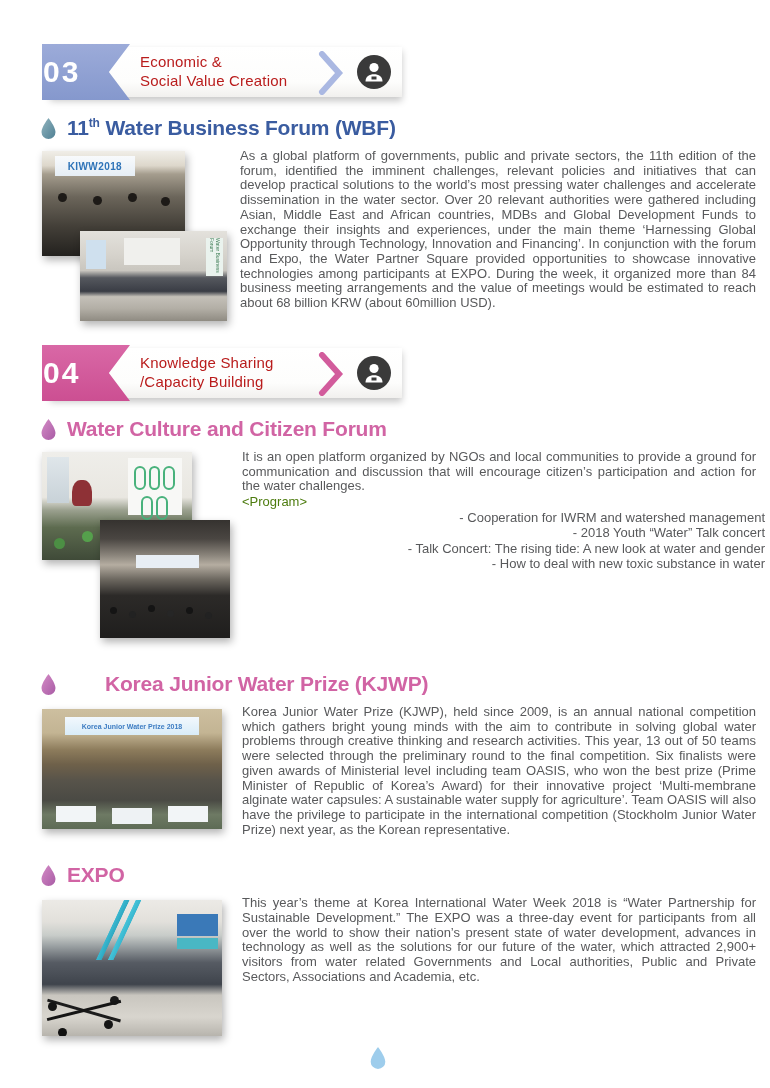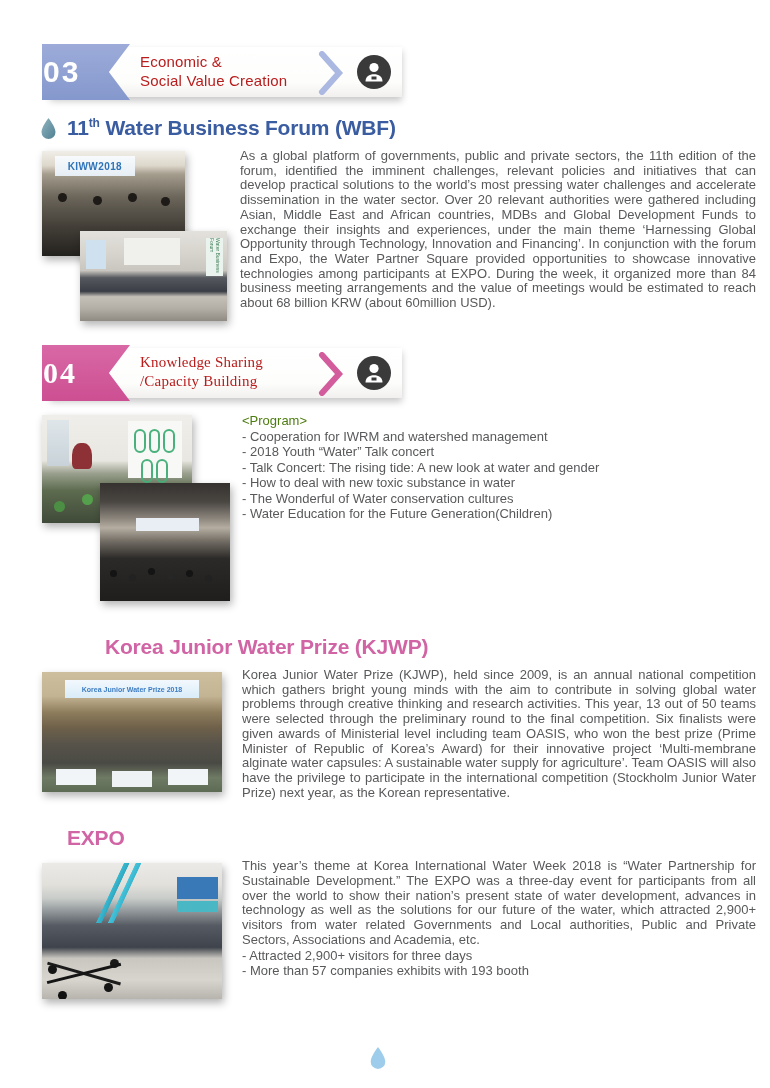--- a/index.html
+++ b/index.html
@@ -46,21 +46,21 @@
 
   
   .sec-row{display:flex;margin-bottom:16px;}
   .figure{position:relative;flex:none;}
   .textcol{flex:1;min-width:0;padding-left:10px;}
   .body-text{
     font-size:13px;line-height:14.7px;color:#58595b;
     text-align:justify;margin:0 9px 0 0;
   }
   .pink-label{color:#4d7c0f;font-size:13px;line-height:15.5px;}
-  ul.plain{list-style:none;margin:0;padding:0;}
+  ul.plain{list-style:none;margin:0;padding:0;text-align:right;}
   ul.plain li{font-size:13px;line-height:15.5px;color:#58595b;}
 
   
   .photo{position:absolute;box-shadow:2px 4px 8px rgba(0,0,0,.30);overflow:hidden;}
   .ph-wbf1{left:0;top:2px;width:143px;height:105px;z-index:1;
     background:linear-gradient(180deg,#f0eee8 0%,#ddd7cb 14%,#a59d8e 22%,#6b655a 44%,#433f38 72%,#23211e 100%);}
   .ph-wbf1 .banner-strip{position:absolute;top:5%;left:9%;width:56%;height:19%;
     background:linear-gradient(180deg,#f8fafc,#e6eef5);display:flex;align-items:center;justify-content:center;
     font-size:10px;font-weight:bold;color:#2f74b8;letter-spacing:.4px;}
   .ph-wbf1 .heads{position:absolute;top:40%;left:11%;width:9px;height:9px;border-radius:50%;background:#1d1a17;
@@ -163,66 +163,75 @@
           <div class="scr"></div>
           <div class="banL"></div>
           <div class="sign">Water Business Forum</div>
         </div>
       </div>
       <div class="textcol">
         <p class="body-text">As a global platform of governments, public and private sectors, the 11th edition of the forum, identified the imminent challenges, relevant policies and initiatives that can develop practical solutions to the world’s most pressing water challenges and accelerate dissemination in the water sector. Over 20 relevant authorities were gathered including Asian, Middle East and African countries, MDBs and Global Development Funds to exchange their insights and experiences, under the main theme ‘Harnessing Global Opportunity through Technology, Innovation and Financing’. In conjunction with the forum and Expo, the Water Partner Square provided opportunities to showcase innovative technologies among participants at EXPO. During the week, it organized more than 84 business meeting arrangements and the value of meetings would be estimated to reach about 68 billion KRW (about 60million USD).</p>
       </div>
     </div>
 
-    <div class="banner" style="margin-top:20px;font-family:Liberation Serif, serif;">
+    <div class="banner" style="margin-top:20px;">
       <div class="bar"></div>
       <div class="badge pink">
         <span>04</span>
       </div>
       <div class="bar-text">
         <div>Knowledge Sharing</div>
         <div>/Capacity Building</div>
       </div>
       <svg class="chev" width="26" height="44" viewBox="0 0 26 44">
         <path d="M4 3 L21 22 L4 41" fill="none" stroke="#d past" stroke-width="6"></path>
         <path d="M4 3 L21 22 L4 41" fill="none" stroke="#d25c9c" stroke-width="6" stroke-linecap="round"></path>
       </svg>
       <svg class="person" viewBox="0 0 36 36">
         <circle cx="18" cy="18" r="17" fill="#3a3a3a"></circle>
         <circle cx="18" cy="13.5" r="4.6" fill="#ffffff"></circle>
         <path d="M9.5 27.5 c0-5 3.8-7.2 8.5-7.2 s8.5 2.2 8.5 7.2 z" fill="#ffffff"></path>
         <rect x="15.5" y="22.5" width="5" height="3" fill="#3a3a3a"></rect>
       </svg>
     </div>
 
+    <div class="sec-head">
+      <svg class="drop" width="17" height="23" viewBox="0 0 17 23">
+        <defs>
+            <linearGradient id="gpink" x1="0" y1="0" x2="1" y2="1">
+          <stop offset="0" stop-color="#d58cc6"></stop>
+              <stop offset="1" stop-color="#a85ba5"></stop>
+        </linearGradient>
+          </defs>
+        <path d="M8.5 1 C8.5 1 1.5 10 1.5 15 a7 7 0 0 0 14 0 C15.5 10 8.5 1 8.5 1 Z" fill="url(#gpink)"></path>
+      </svg>
+      <div class="sec-title pink">Water Culture and Citizen Forum</div>
+    </div>
 
     <div class="sec-row" style="margin-bottom:14px;">
       <div class="figure fig-wc">
         <div class="photo ph-wc1">
           <div class="win"></div>
           <div class="ovals"><i></i><i></i><i></i><i></i><i></i></div>
           <div class="red"></div>
           <div class="greens"></div>
         </div>
         <div class="photo ph-wc2">
           <div class="sb"></div>
           <div class="heads2"></div>
         </div>
       </div>
       <div class="textcol">
+        <p class="body-text">It is an open platform organized by NGOs and local communities to provide a ground for communication and discussion that will encourage citizen’s participation and action for the water challenges.</p>
         <div class="pink-label">&lt;Program&gt;</div>
         <ul class="plain">
           <li>- Cooperation for IWRM and watershed management</li>
           <li>- 2018 Youth “Water” Talk concert</li>
           <li>- Talk Concert: The rising tide: A new look at water and gender</li>
           <li>- How to deal with new toxic substance in water</li>
-        </ul>
-        <ul class="plain">
-          <li>- The Wonderful of Water conservation cultures</li>
-          <li>- Water Education for the Future Generation(Children)</li>
         </ul>
       </div>
     </div>
 
     <div class="sec-head" style="margin-top:30px;gap:48px;">
       <svg class="drop" width="17" height="23" viewBox="0 0 17 23">
         <path d="M8.5 1 C8.5 1 1.5 10 1.5 15 a7 7 0 0 0 14 0 C15.5 10 8.5 1 8.5 1 Z" fill="url(#gpink)"></path>
       </svg>
       <div class="sec-title pink">Korea Junior Water Prize (KJWP)</div>
     </div>
@@ -252,24 +261,20 @@
           <div class="teal"></div>
           <div class="esign"></div>
           <div class="esign2"></div>
           <div class="drone">
               <span class="rotors"></span>
             </div>
         </div>
       </div>
       <div class="textcol">
         <p class="body-text">This year’s theme at Korea International Water Week 2018 is “Water Partnership for Sustainable Development.” The EXPO was a three-day event for participants from all over the world to show their nation’s present state of water development, advances in technology as well as the solutions for our future of the water, which attracted 2,900+ visitors from water related Governments and Local authorities, Public and Private Sectors, Associations and Academia, etc.</p>
-        <ul class="plain">
-          <li>- Attracted 2,900+ visitors for three days</li>
-          <li>- More than 57 companies exhibits with 193 booth</li>
-        </ul>
       </div>
     </div>
 
   </div>
 
   <svg class="footer-drop" viewBox="0 0 17 23">
     <path d="M8.5 1 C8.5 1 1.5 10 1.5 15 a7 7 0 0 0 14 0 C15.5 10 8.5 1 8.5 1 Z" fill="#9ecdec"></path>
   </svg>
 </div>
 

